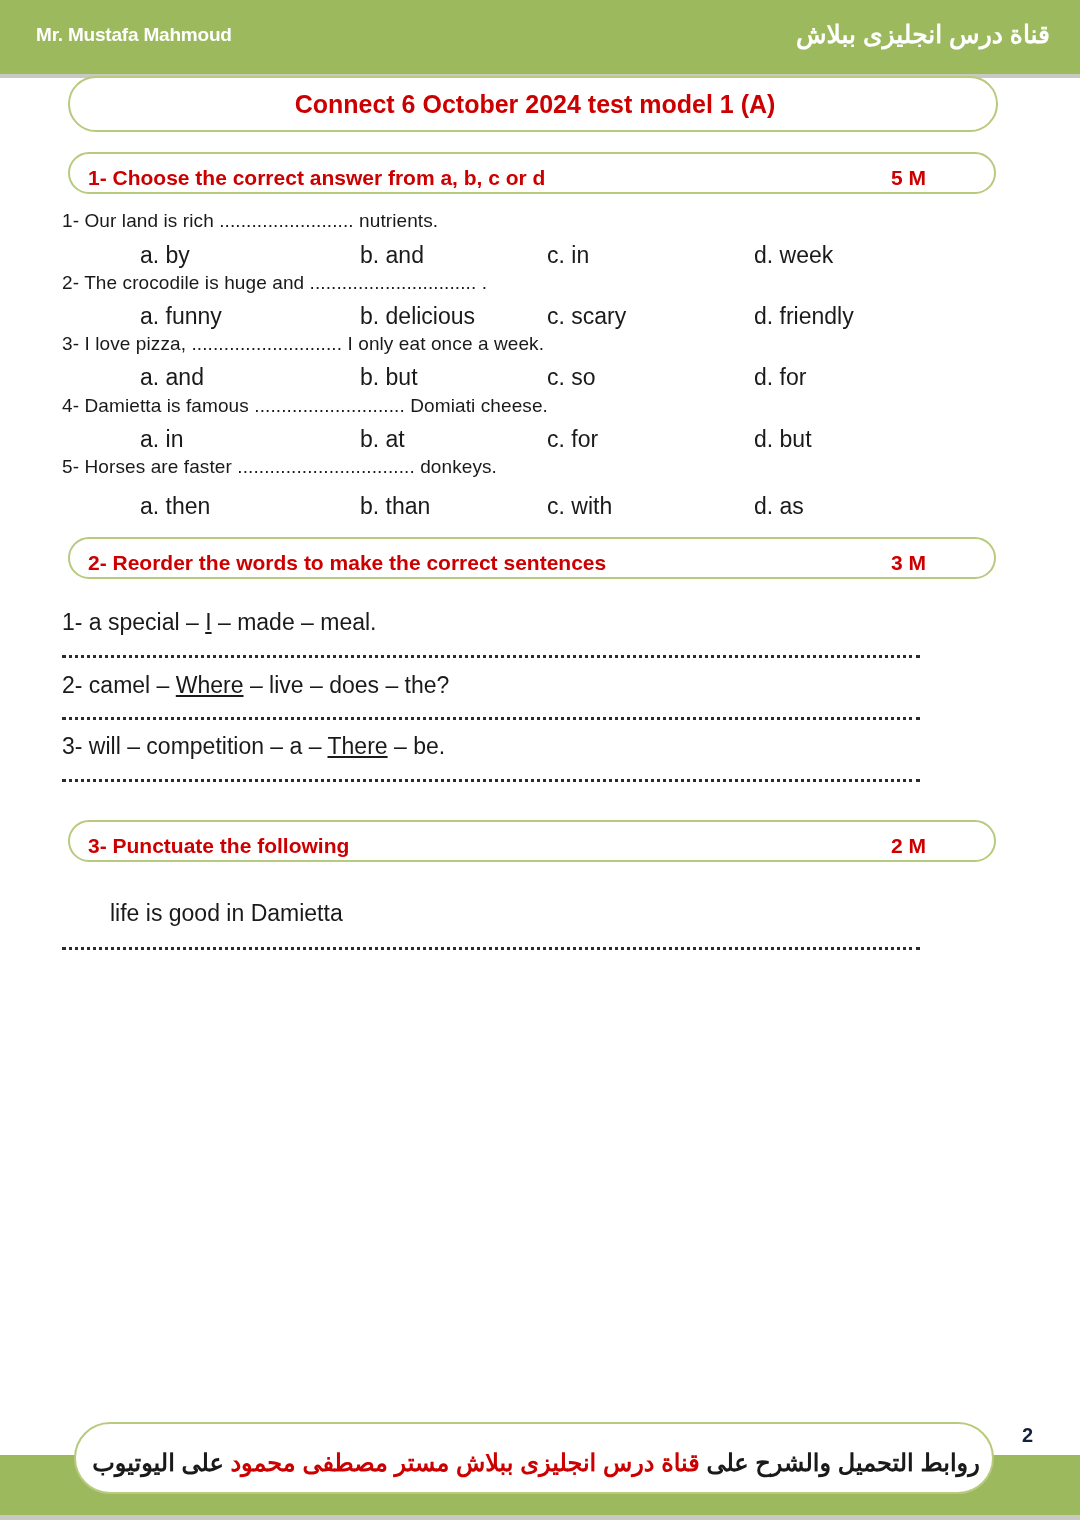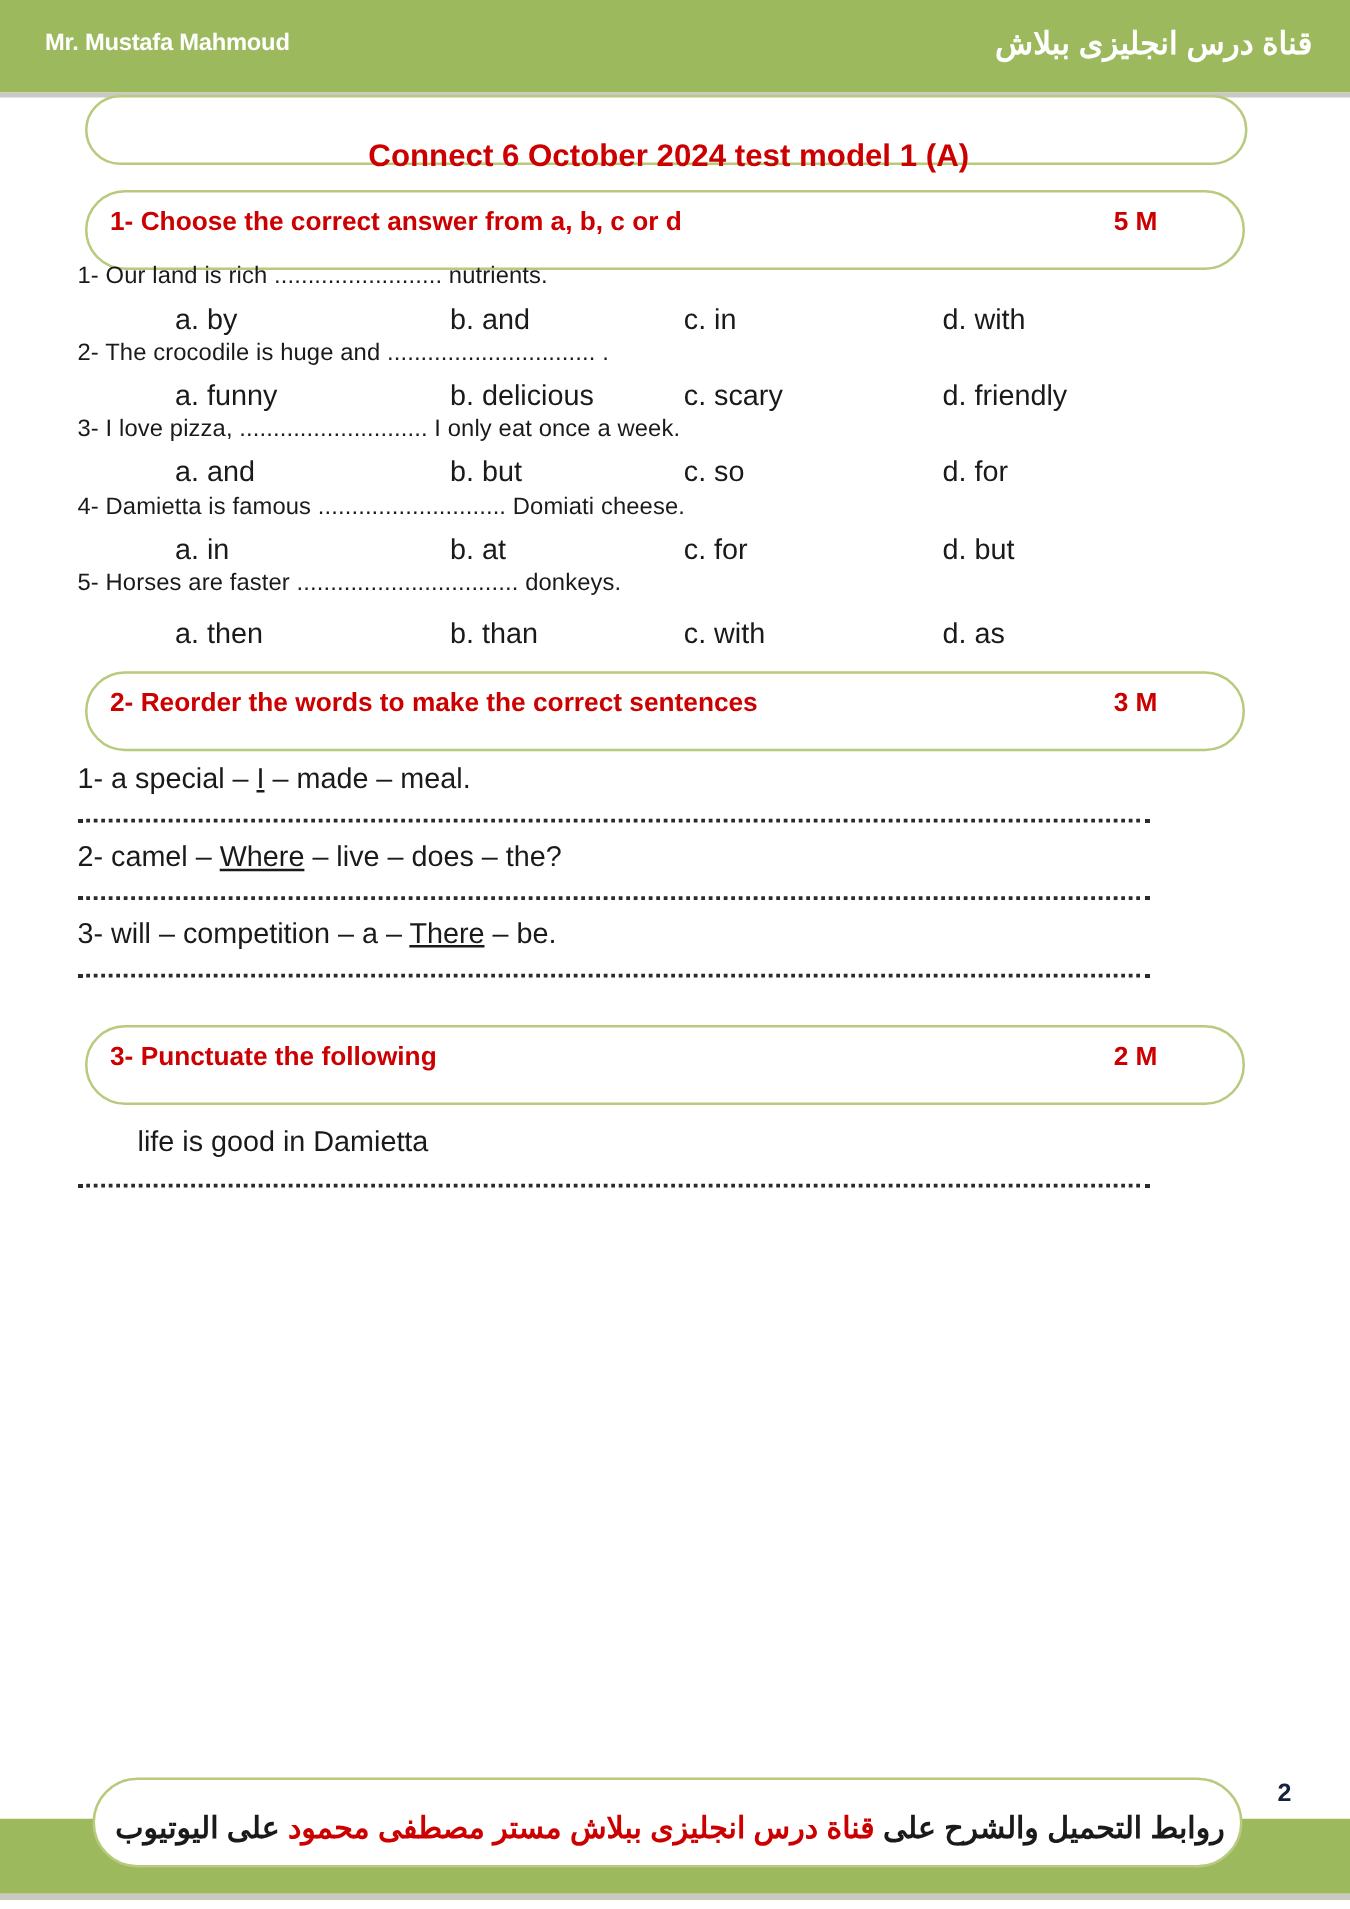--- a/index.html
+++ b/index.html
@@ -72,27 +72,26 @@
     left: 0;
     top: 0;
     width: 930px;
     height: 56px;
     line-height: 52px;
     text-align: center;
     font-size: 25px;
     font-weight: bold;
     color: #cc0000;
     white-space: nowrap;
-    margin-top: 21px;
   }
 
   .section-pill {
     left: 68px;
     width: 928px;
-    height: 64px;
+    height: 42px;
   }
   .section-label {
     position: absolute;
     left: 18px;
     top: 0;
     height: 50px;
     line-height: 48px;
     font-size: 21px;
     font-weight: bold;
     color: #cc0000;
@@ -226,21 +225,21 @@
 <div class="pill section-pill" style="top:152px;">
   <div class="section-label">1- Choose the correct answer from a, b, c or d</div>
   <div class="section-marks">5 M</div>
 </div>
 
 <div class="q-line" style="top:210px;">1- Our land is rich ......................... nutrients.</div>
 <div class="opt-row" style="top:242px;">
   <span class="opt opt-a">a. by</span>
   <span class="opt opt-b">b. and</span>
   <span class="opt opt-c">c. in</span>
-  <span class="opt opt-d">d. with</span>
+  <span class="opt opt-d">d. week</span>
 </div>
 
 <div class="q-line" style="top:272px;">2- The crocodile is huge and ............................... .</div>
 <div class="opt-row" style="top:303px;">
   <span class="opt opt-a">a. funny</span>
   <span class="opt opt-b">b. delicious</span>
   <span class="opt opt-c">c. scary</span>
   <span class="opt opt-d">d. friendly</span>
 </div>
 

